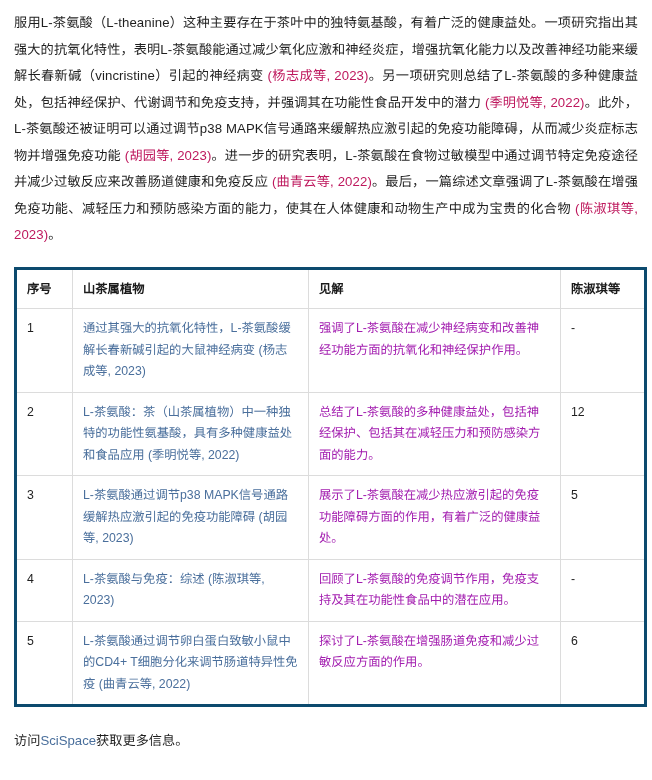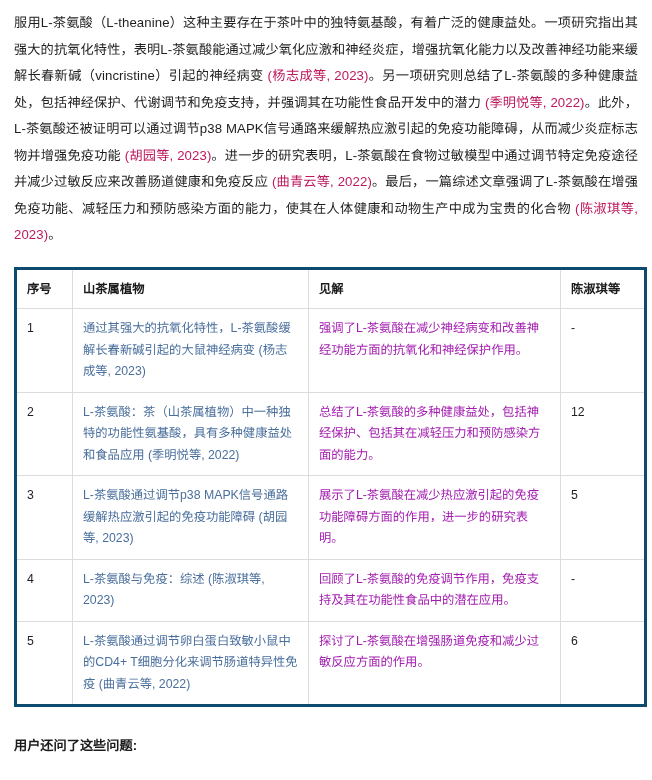--- a/index.html
+++ b/index.html
@@ -135,38 +135,39 @@
           </tr>
           <tr>
             <td class="c-idx">2</td>
             <td class="c-title"><a class="paper-link" href="#">L-茶氨酸：茶（山茶属植物）中一种独特的功能性氨基酸，具有多种健康益处和食品应用 (季明悦等, 2022)</a></td>
             <td class="c-insight">总结了L-茶氨酸的多种健康益处，包括神经保护、包括其在减轻压力和预防感染方面的能力。</td>
             <td class="c-cites">12</td>
           </tr>
           <tr>
             <td class="c-idx">3</td>
             <td class="c-title"><a class="paper-link" href="#">L-茶氨酸通过调节p38 MAPK信号通路缓解热应激引起的免疫功能障碍 (胡园等, 2023)</a></td>
-            <td class="c-insight">展示了L-茶氨酸在减少热应激引起的免疫功能障碍方面的作用，进一步的研究表明。</td>
+            <td class="c-insight">展示了L-茶氨酸在减少热应激引起的免疫功能障碍方面的作用，有着广泛的健康益处。</td>
             <td class="c-cites">5</td>
           </tr>
           <tr>
             <td class="c-idx">4</td>
             <td class="c-title"><a class="paper-link" href="#">L-茶氨酸与免疫：综述 (陈淑琪等, 2023)</a></td>
             <td class="c-insight">回顾了L-茶氨酸的免疫调节作用，免疫支持及其在功能性食品中的潜在应用。</td>
             <td class="c-cites">-</td>
           </tr>
           <tr>
             <td class="c-idx">5</td>
             <td class="c-title"><a class="paper-link" href="#">L-茶氨酸通过调节卵白蛋白致敏小鼠中的CD4+ T细胞分化来调节肠道特异性免疫 (曲青云等, 2022)</a></td>
             <td class="c-insight">探讨了L-茶氨酸在增强肠道免疫和减少过敏反应方面的作用。</td>
             <td class="c-cites">6</td>
           </tr>
         </tbody>
     </table>
   </div>
 
+  <p class="visit"><span>访问</span><a class="visit-link" href="#">SciSpace</a><span>获取更多信息。</span></p>
 
   <div class="followups">
     <div class="followups-title">用户还问了这些问题:</div>
 
   </div>
 
 </div>
 
 </body></html>

